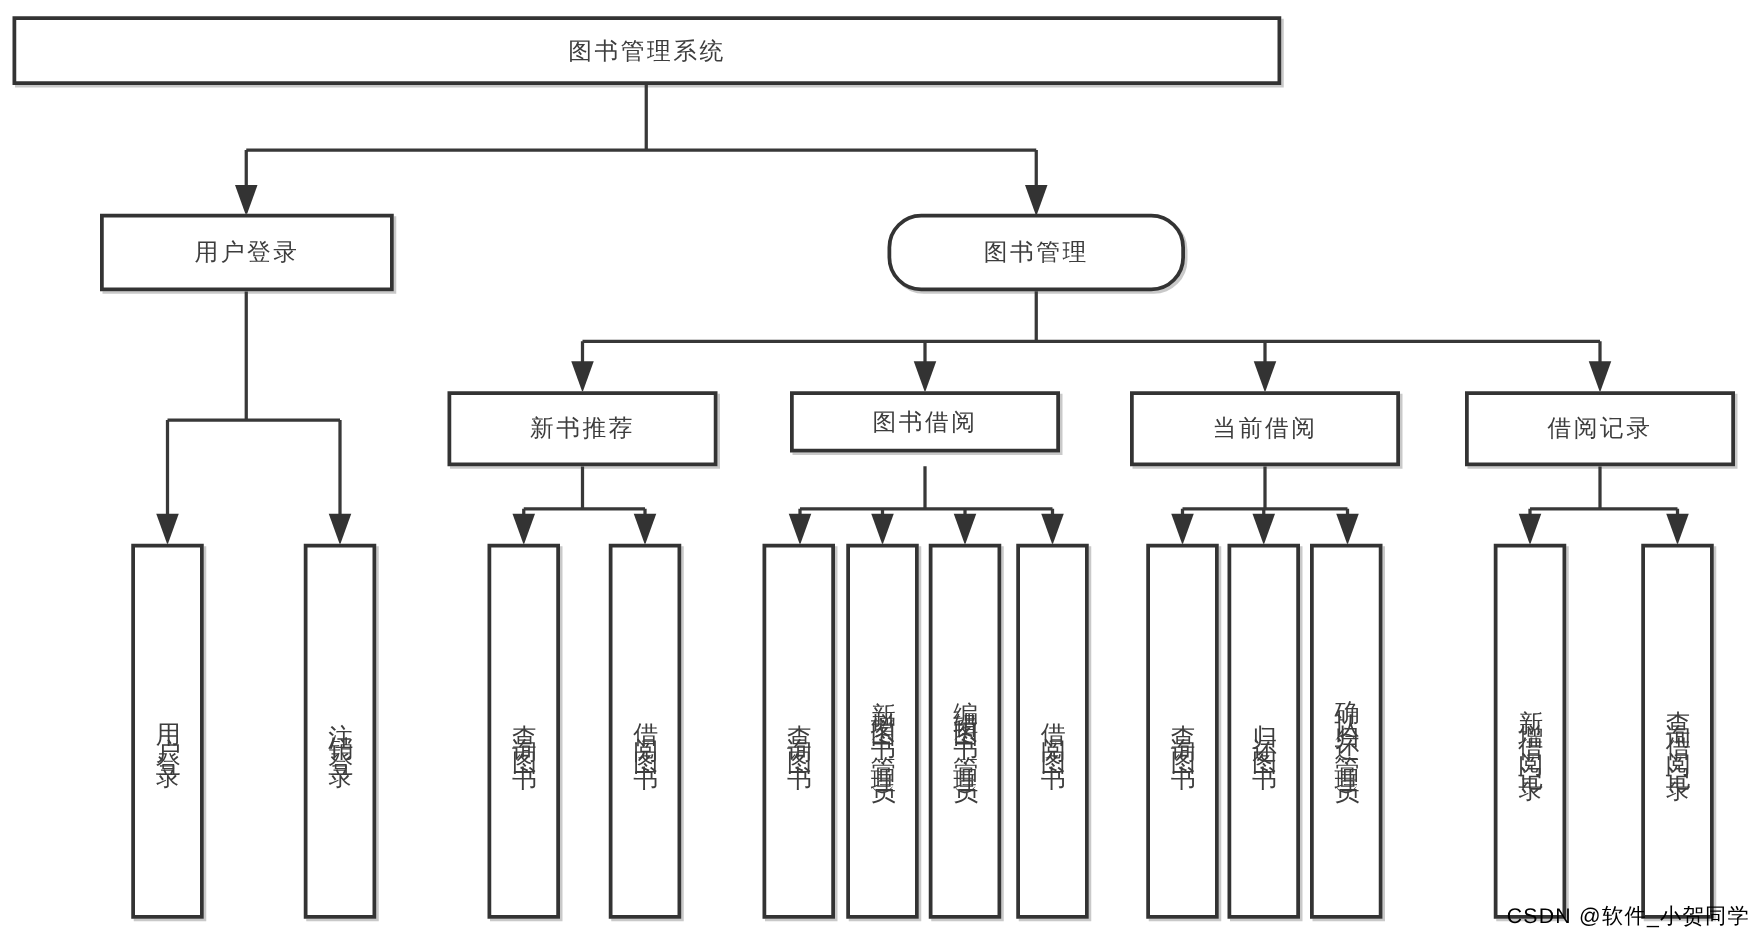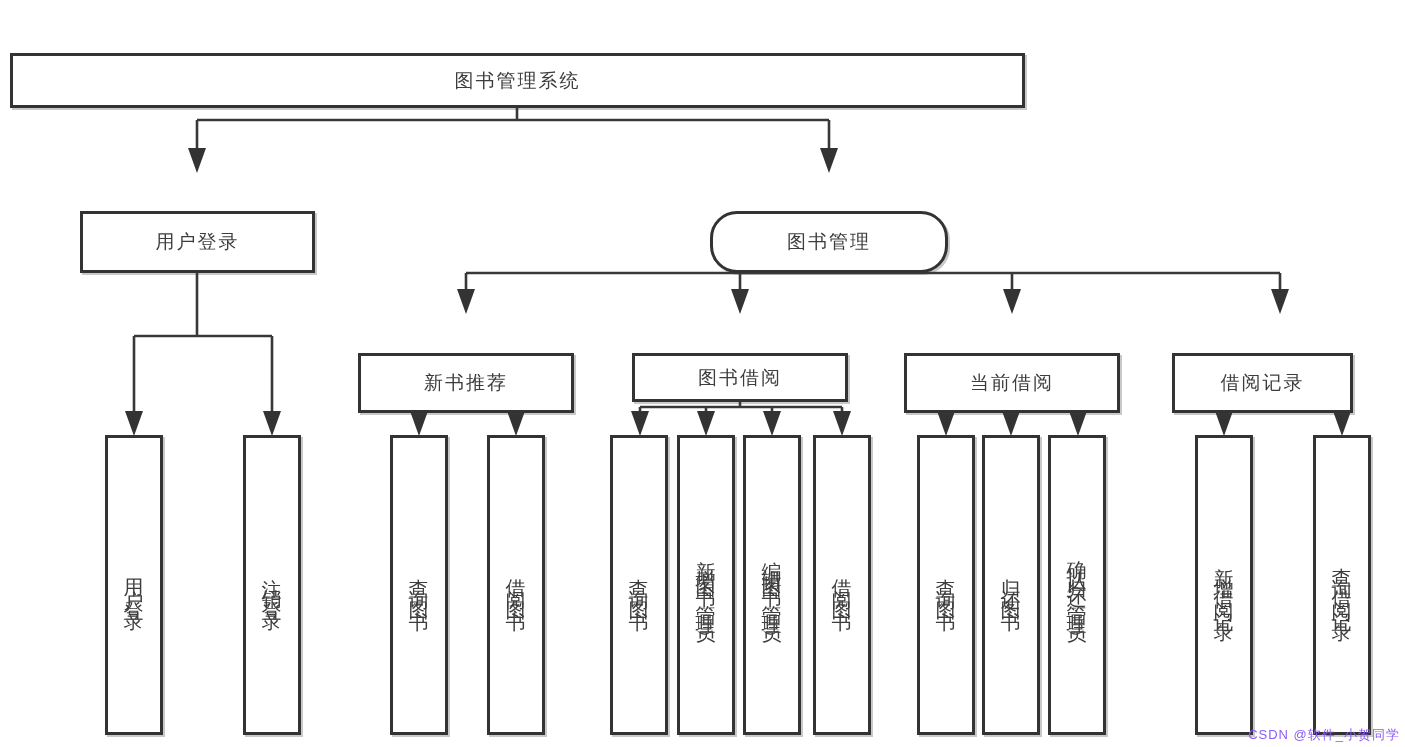--- a/index.html
+++ b/index.html
@@ -23,54 +23,54 @@
     position: absolute;
     background: #ffffff;
     border: 3px solid #333333;
     box-shadow: 2px 2px 0 rgba(60,60,60,0.28);
     display: flex;
     align-items: center;
     justify-content: center;
     color: #3d3d3d;
     box-sizing: border-box;
   }
-  .node.h { font-size: 19px; letter-spacing: 2px; margin-top: 40px; }
+  .node.h { font-size: 19px; letter-spacing: 2px; }
   .leaf span, .node.h span { white-space: nowrap; }
   .node.leaf {
     font-size: 20px;
   }
   .node.leaf span {
     writing-mode: vertical-rl;
     text-orientation: upright;
     letter-spacing: 11px;
     line-height: 1;
   }
   .node.leaf.long span { letter-spacing: 9px; }
 
   
   .n-root  { left: 10px;   top: 13px;  width: 1015px; height: 55px; }
   .n-l2-0  { left: 80px;   top: 171px; width: 235px;  height: 62px; }
   .n-l2-1  { left: 710px;  top: 171px; width: 238px;  height: 62px; border-radius: 27px; }
   .n-l3-0  { left: 358px;  top: 313px; width: 216px;  height: 60px; }
   .n-l3-1  { left: 632px;  top: 313px; width: 216px;  height: 49px; }
   .n-l3-2  { left: 904px;  top: 313px; width: 216px;  height: 60px; }
-  .n-l3-3  { left: 1172px; top: 313px; width: 181px;  height: 60px; }
+  .n-l3-3  { left: 1172px; top: 313px; width: 216px;  height: 60px; }
   .leaf    { top: 435px; width: 58px; height: 300px; }
   .n-a0 { left: 105px; }  .n-a1 { left: 243px; }
   .n-b0 { left: 390px; }  .n-b1 { left: 487px; }
   .n-c0 { left: 610px; }  .n-c1 { left: 677px; }
   .n-c2 { left: 743px; }  .n-c3 { left: 813px; }
   .n-d0 { left: 917px; }  .n-d1 { left: 982px; }  .n-d2 { left: 1048px; }
   .n-e0 { left: 1195px; } .n-e1 { left: 1313px; }
 
   .watermark {
     position: absolute;
     right: 5px; bottom: 3px;
-    font-size: 13px;
-    color: #8b5cf6;
+    font-size: 17px;
+    color: #000000;
     letter-spacing: 1px;
     z-index: 5;
   }
 </style>
 </head>
 <body>
 
 <div class="canvas">
 
   <svg class="wires" viewBox="0 0 1405 747" aria-hidden="true">

